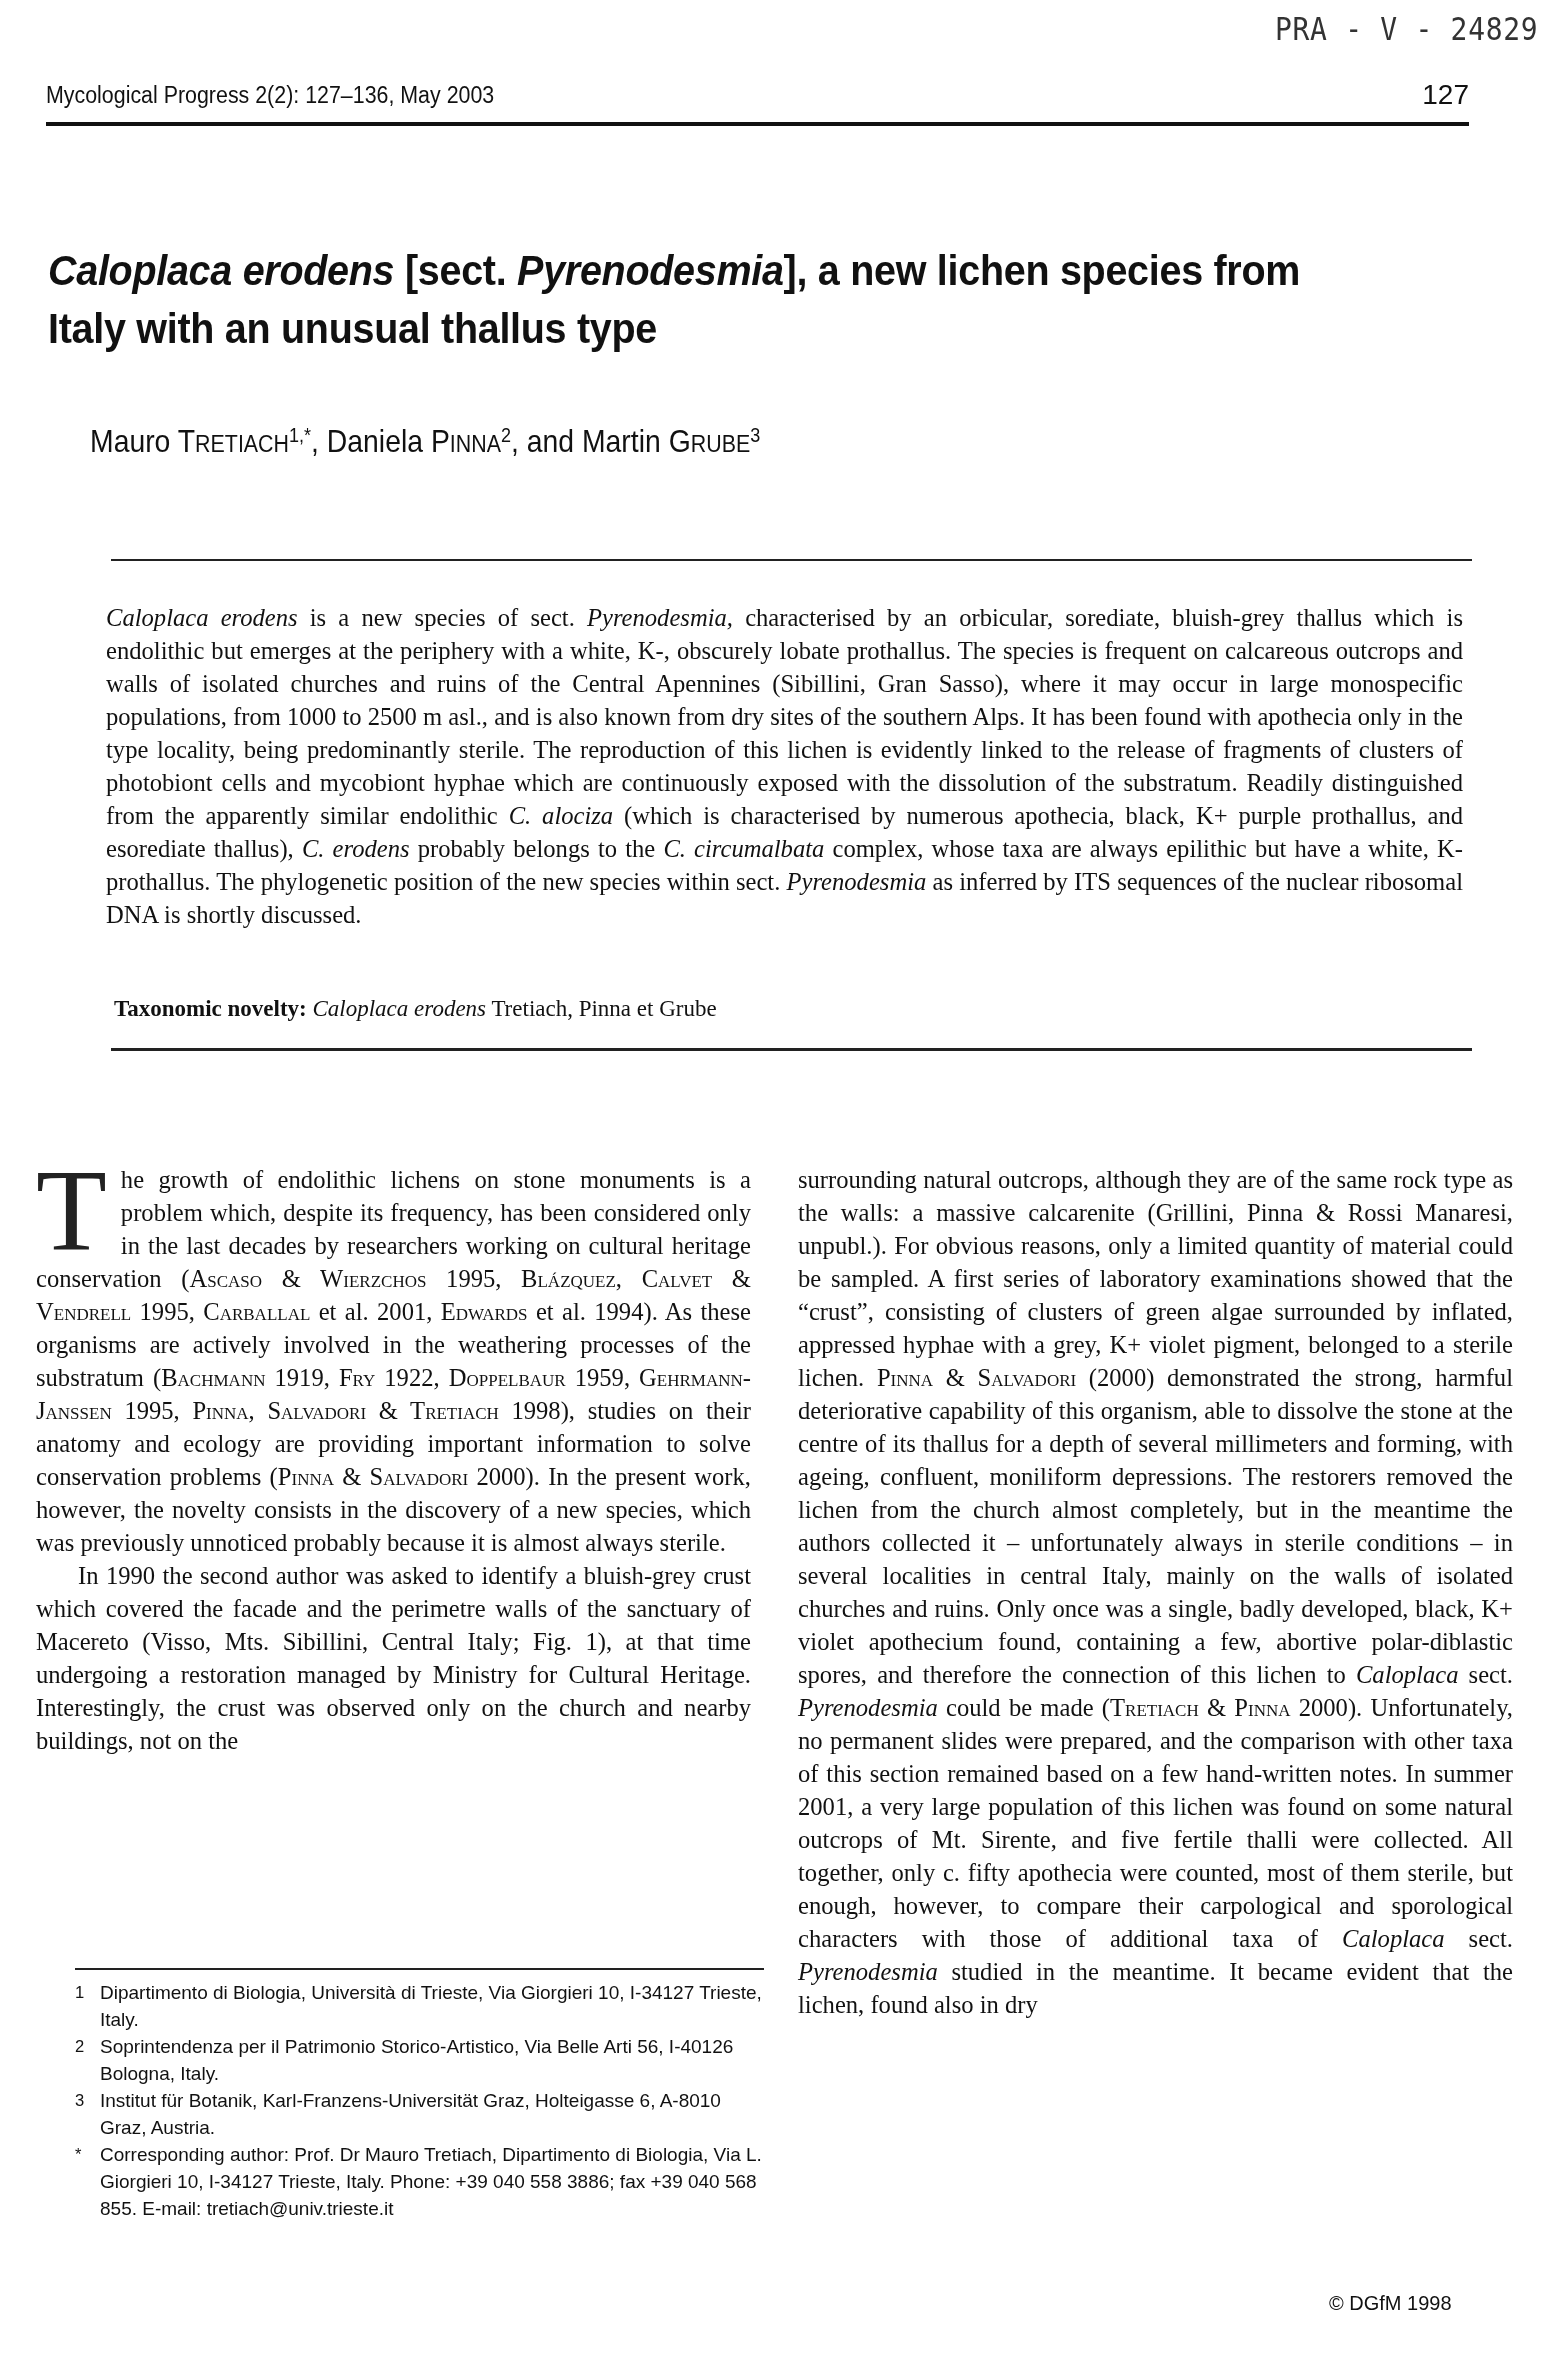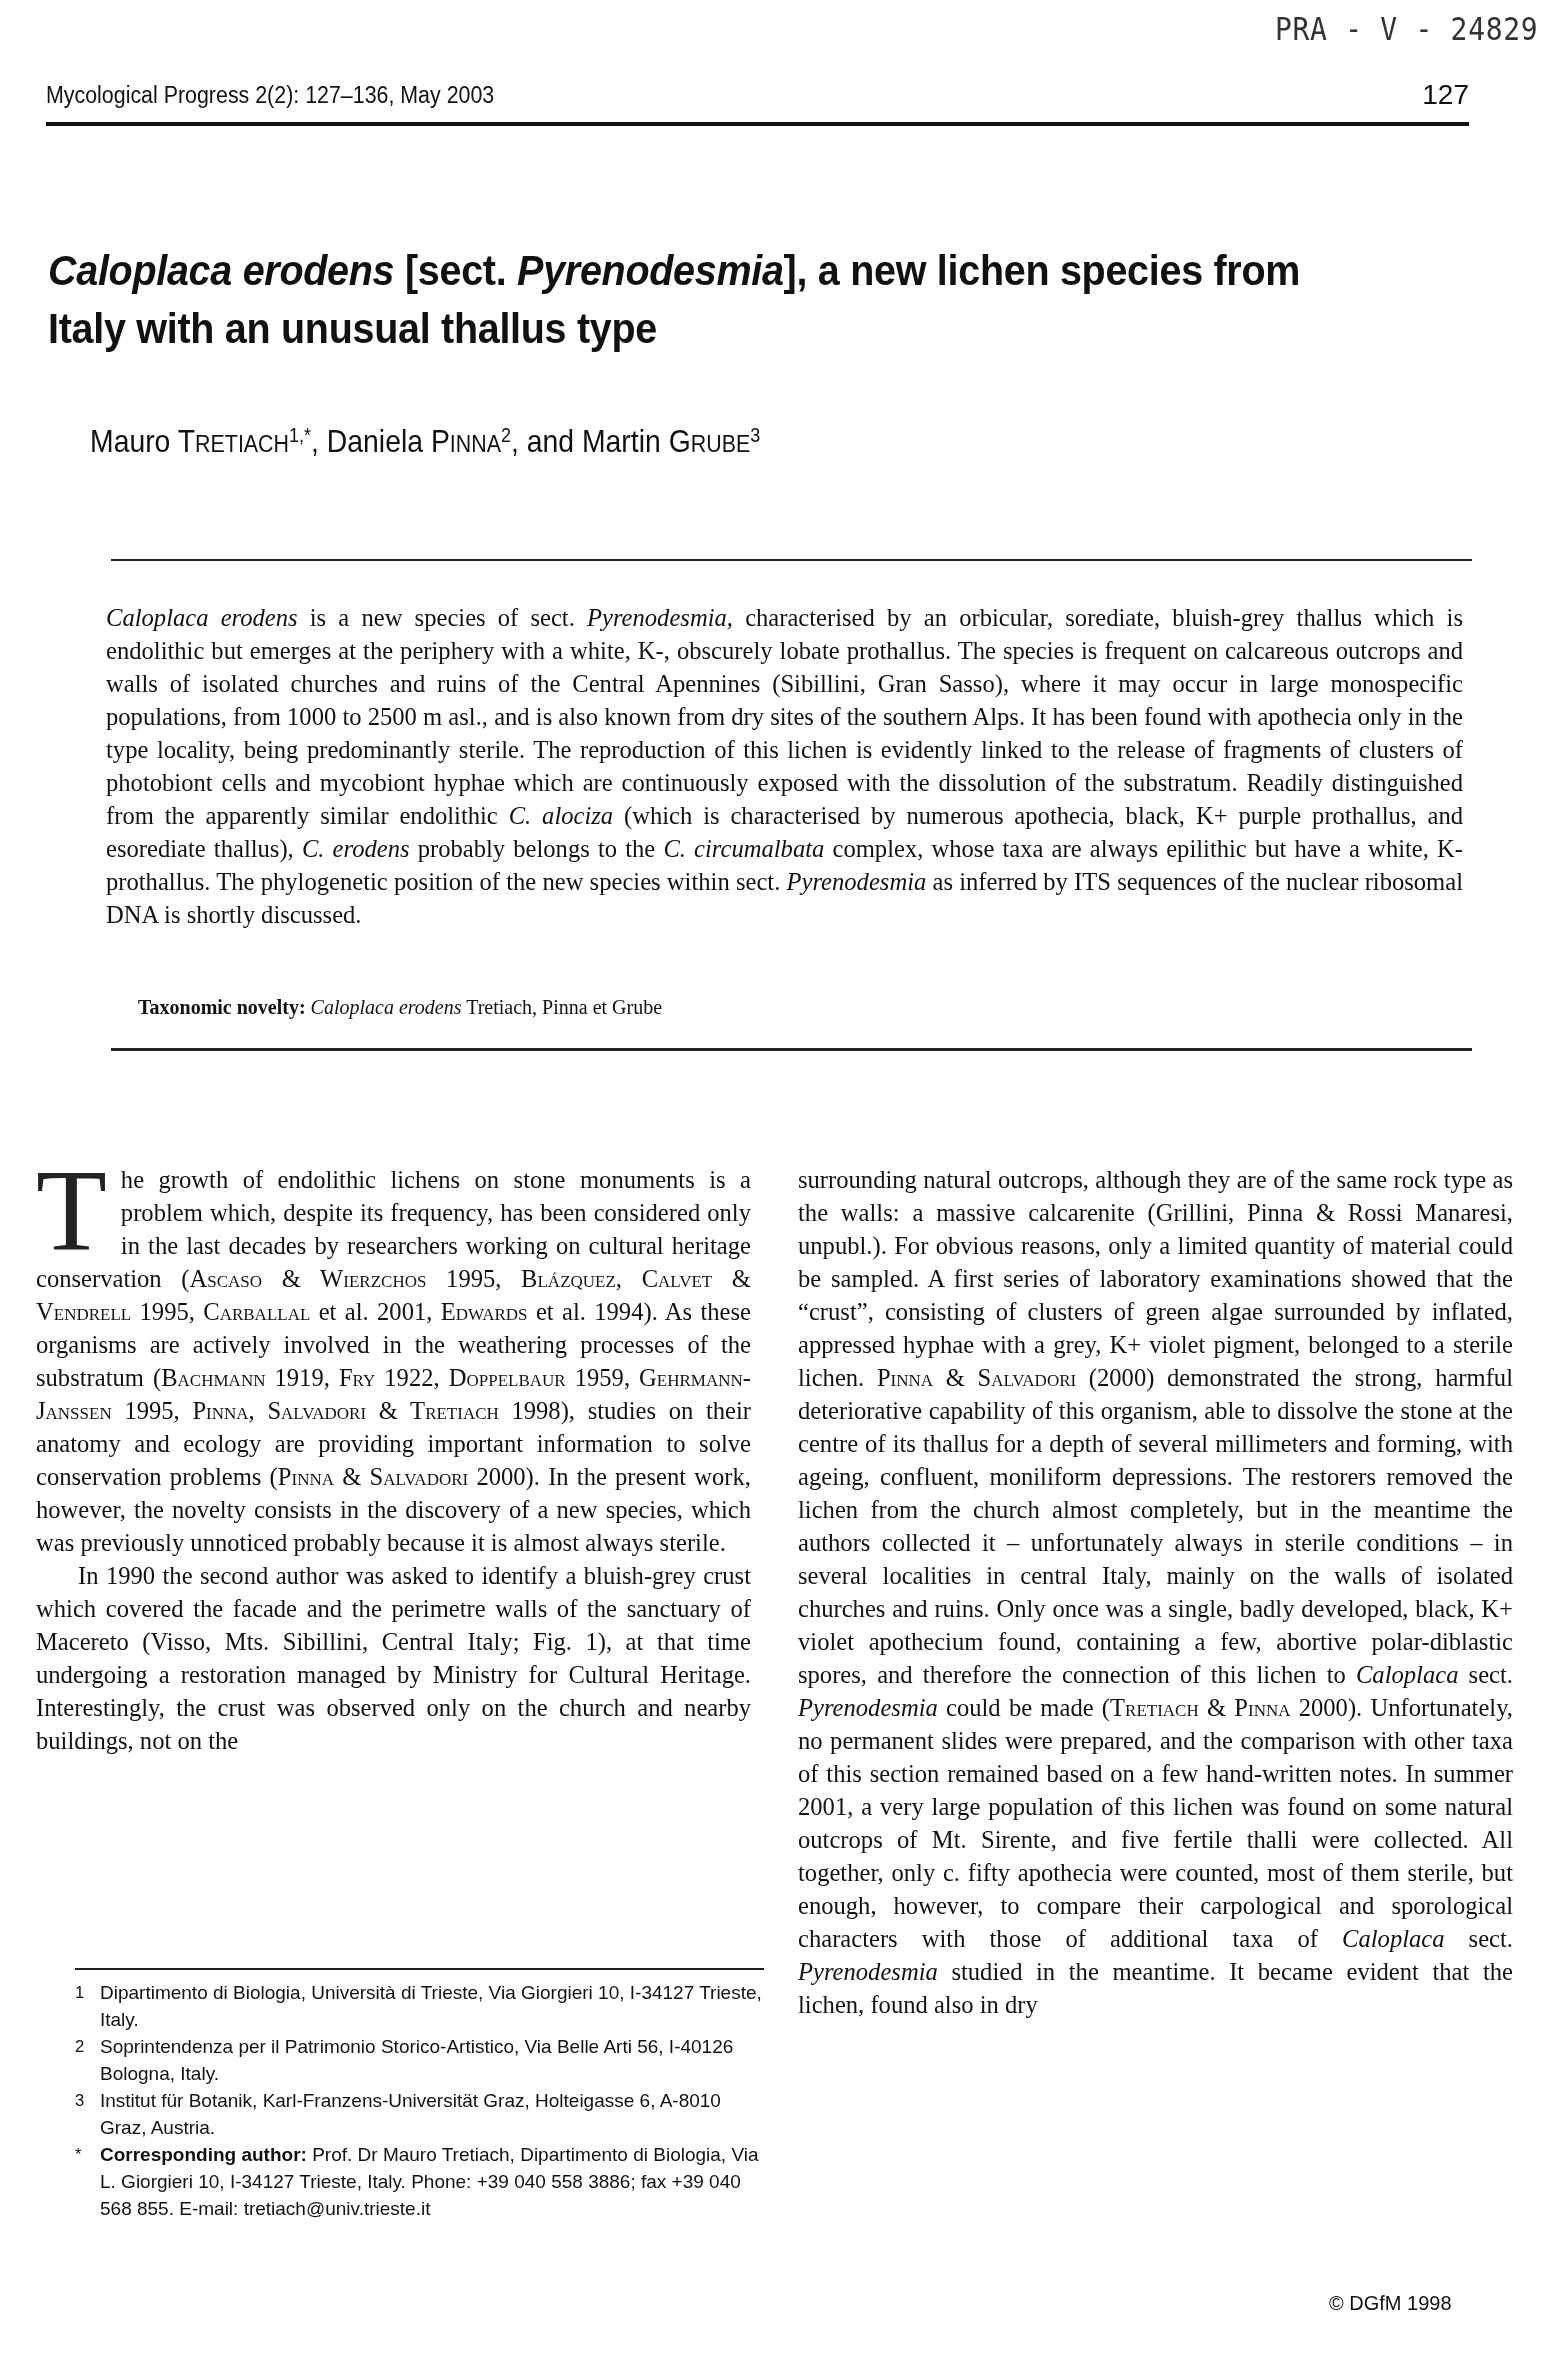--- a/index.html
+++ b/index.html
@@ -21,36 +21,36 @@
   .sc-big { font-size: 30.5px; }
   .sc-small { font-size: 23px; }
   sup { font-size: 19.4px; vertical-align: 10.4px; line-height: 0; }
 
   .rule { position: absolute; left: 111px; width: 1361px; height: 2.1px; background: #222; }
   #rule-abstract-top { top: 559px; }
   #rule-abstract-bottom { top: 1048px; height: 2.8px; }
 
   #abstract { position: absolute; left: 106px; top: 601px; width: 1357px; font-size: 24.6px; line-height: 33px; text-align: justify; }
   #abstract p { margin: 0; }
-  #taxo { position: absolute; left: 114px; top: 996px; font-size: 20px; margin-left: 24px; }
+  #taxo { position: absolute; left: 114px; top: 996px; font-size: 23px; }
 
   .col { position: absolute; top: 1163px; width: 715px; font-size: 24.6px; line-height: 33px; text-align: justify; }
   #col-left { left: 36px; }
   #col-right { left: 798px; }
   .col p { margin: 0; }
   .indent { text-indent: 42px; }
   .sc { font-variant: small-caps; }
 
   .dropcap { float: left; font-size: 116px; line-height: 89px; margin: 4.2px 14px -4.2px 0; font-weight: normal; color: #222; }
 
   #fn-rule { position: absolute; left: 75px; top: 1968px; width: 689px; height: 2.1px; background: #222; }
   #footnotes { position: absolute; left: 75px; top: 1979px; width: 692px; font-size: 19px; line-height: 27px; }
   .fn { position: relative; padding-left: 25px; }
   .fn-mark { position: absolute; left: 0; top: 0; font-size: 16.6px; }
-  .fn b { font-weight: bold; }
+  .fn b { font-weight: normal; }
 
   #copyright { position: absolute; left: 1329px; top: 2292px; font-size: 20px; }
   #copyright b { font-weight: normal; }
 </style>
 </head>
 <body>
 
 <div id="stamp">PRA - V - 24829</div>
 
 <div id="running-head" class="sans">

